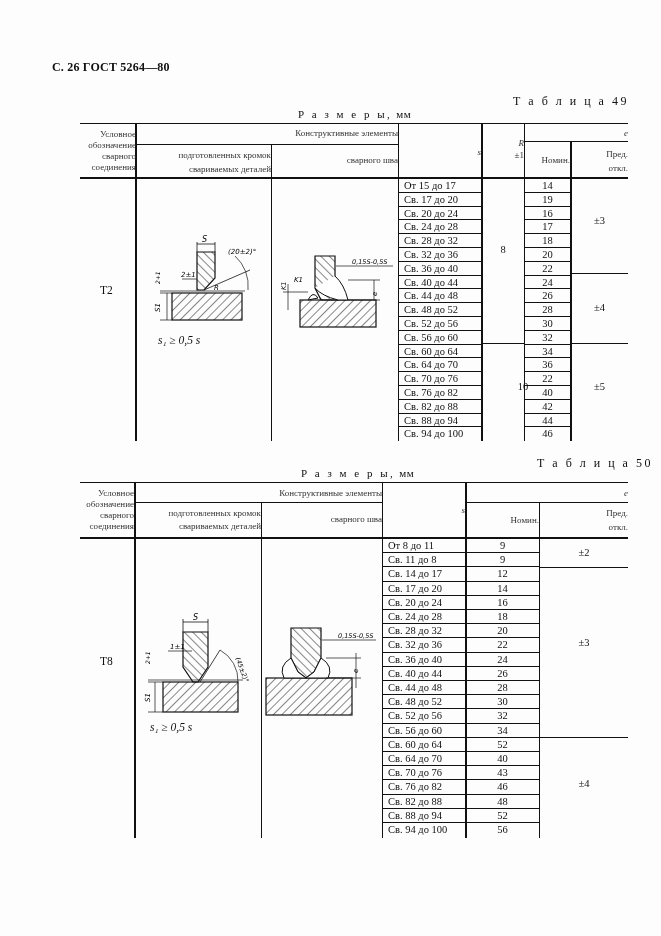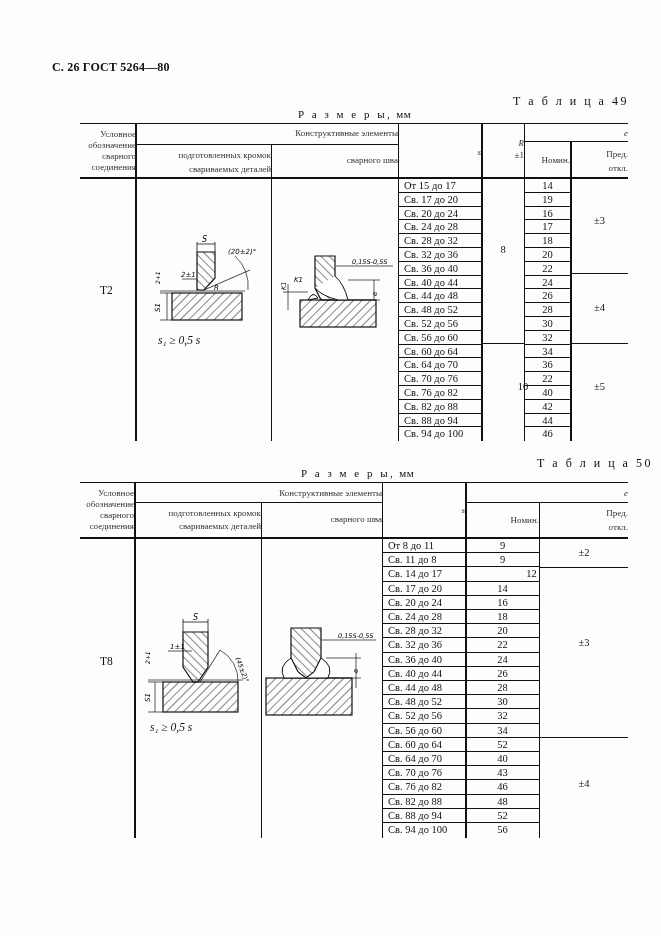--- a/index.html
+++ b/index.html
@@ -285,21 +285,21 @@
         <div class="cell c" style="left: 466px; top: 539px; width: 73px;">9</div>
       </div>
       <div>
         <div class="cell l" style="left: 388px; top: 553.2px; width: 78px;">Св. 11 до 8</div>
         <div class="cell c" style="left: 466px; top: 553.2px; width: 73px;">9</div>
         <div class="hline" style="left: 382px; top: 552.2px; width: 83px;"></div>
         <div class="hline" style="left: 465px; top: 552.2px; width: 74px;"></div>
       </div>
       <div>
         <div class="cell l" style="left: 388px; top: 567.4px; width: 78px;">Св. 14 до 17</div>
-        <div class="cell c" style="left: 483px; top: 567.4px; width: 73px; padding-left: 12px;">12</div>
+        <div class="cell c" style="left: 466px; top: 567.4px; width: 73px;">12</div>
         <div class="hline" style="left: 382px; top: 566.4px; width: 83px;"></div>
         <div class="hline" style="left: 465px; top: 566.4px; width: 74px;"></div>
       </div>
       <div>
         <div class="cell l" style="left: 388px; top: 581.6px; width: 78px;">Св. 17 до 20</div>
         <div class="cell c" style="left: 466px; top: 581.6px; width: 73px;">14</div>
         <div class="hline" style="left: 382px; top: 580.6px; width: 83px;"></div>
         <div class="hline" style="left: 465px; top: 580.6px; width: 74px;"></div>
       </div>
       <div>

